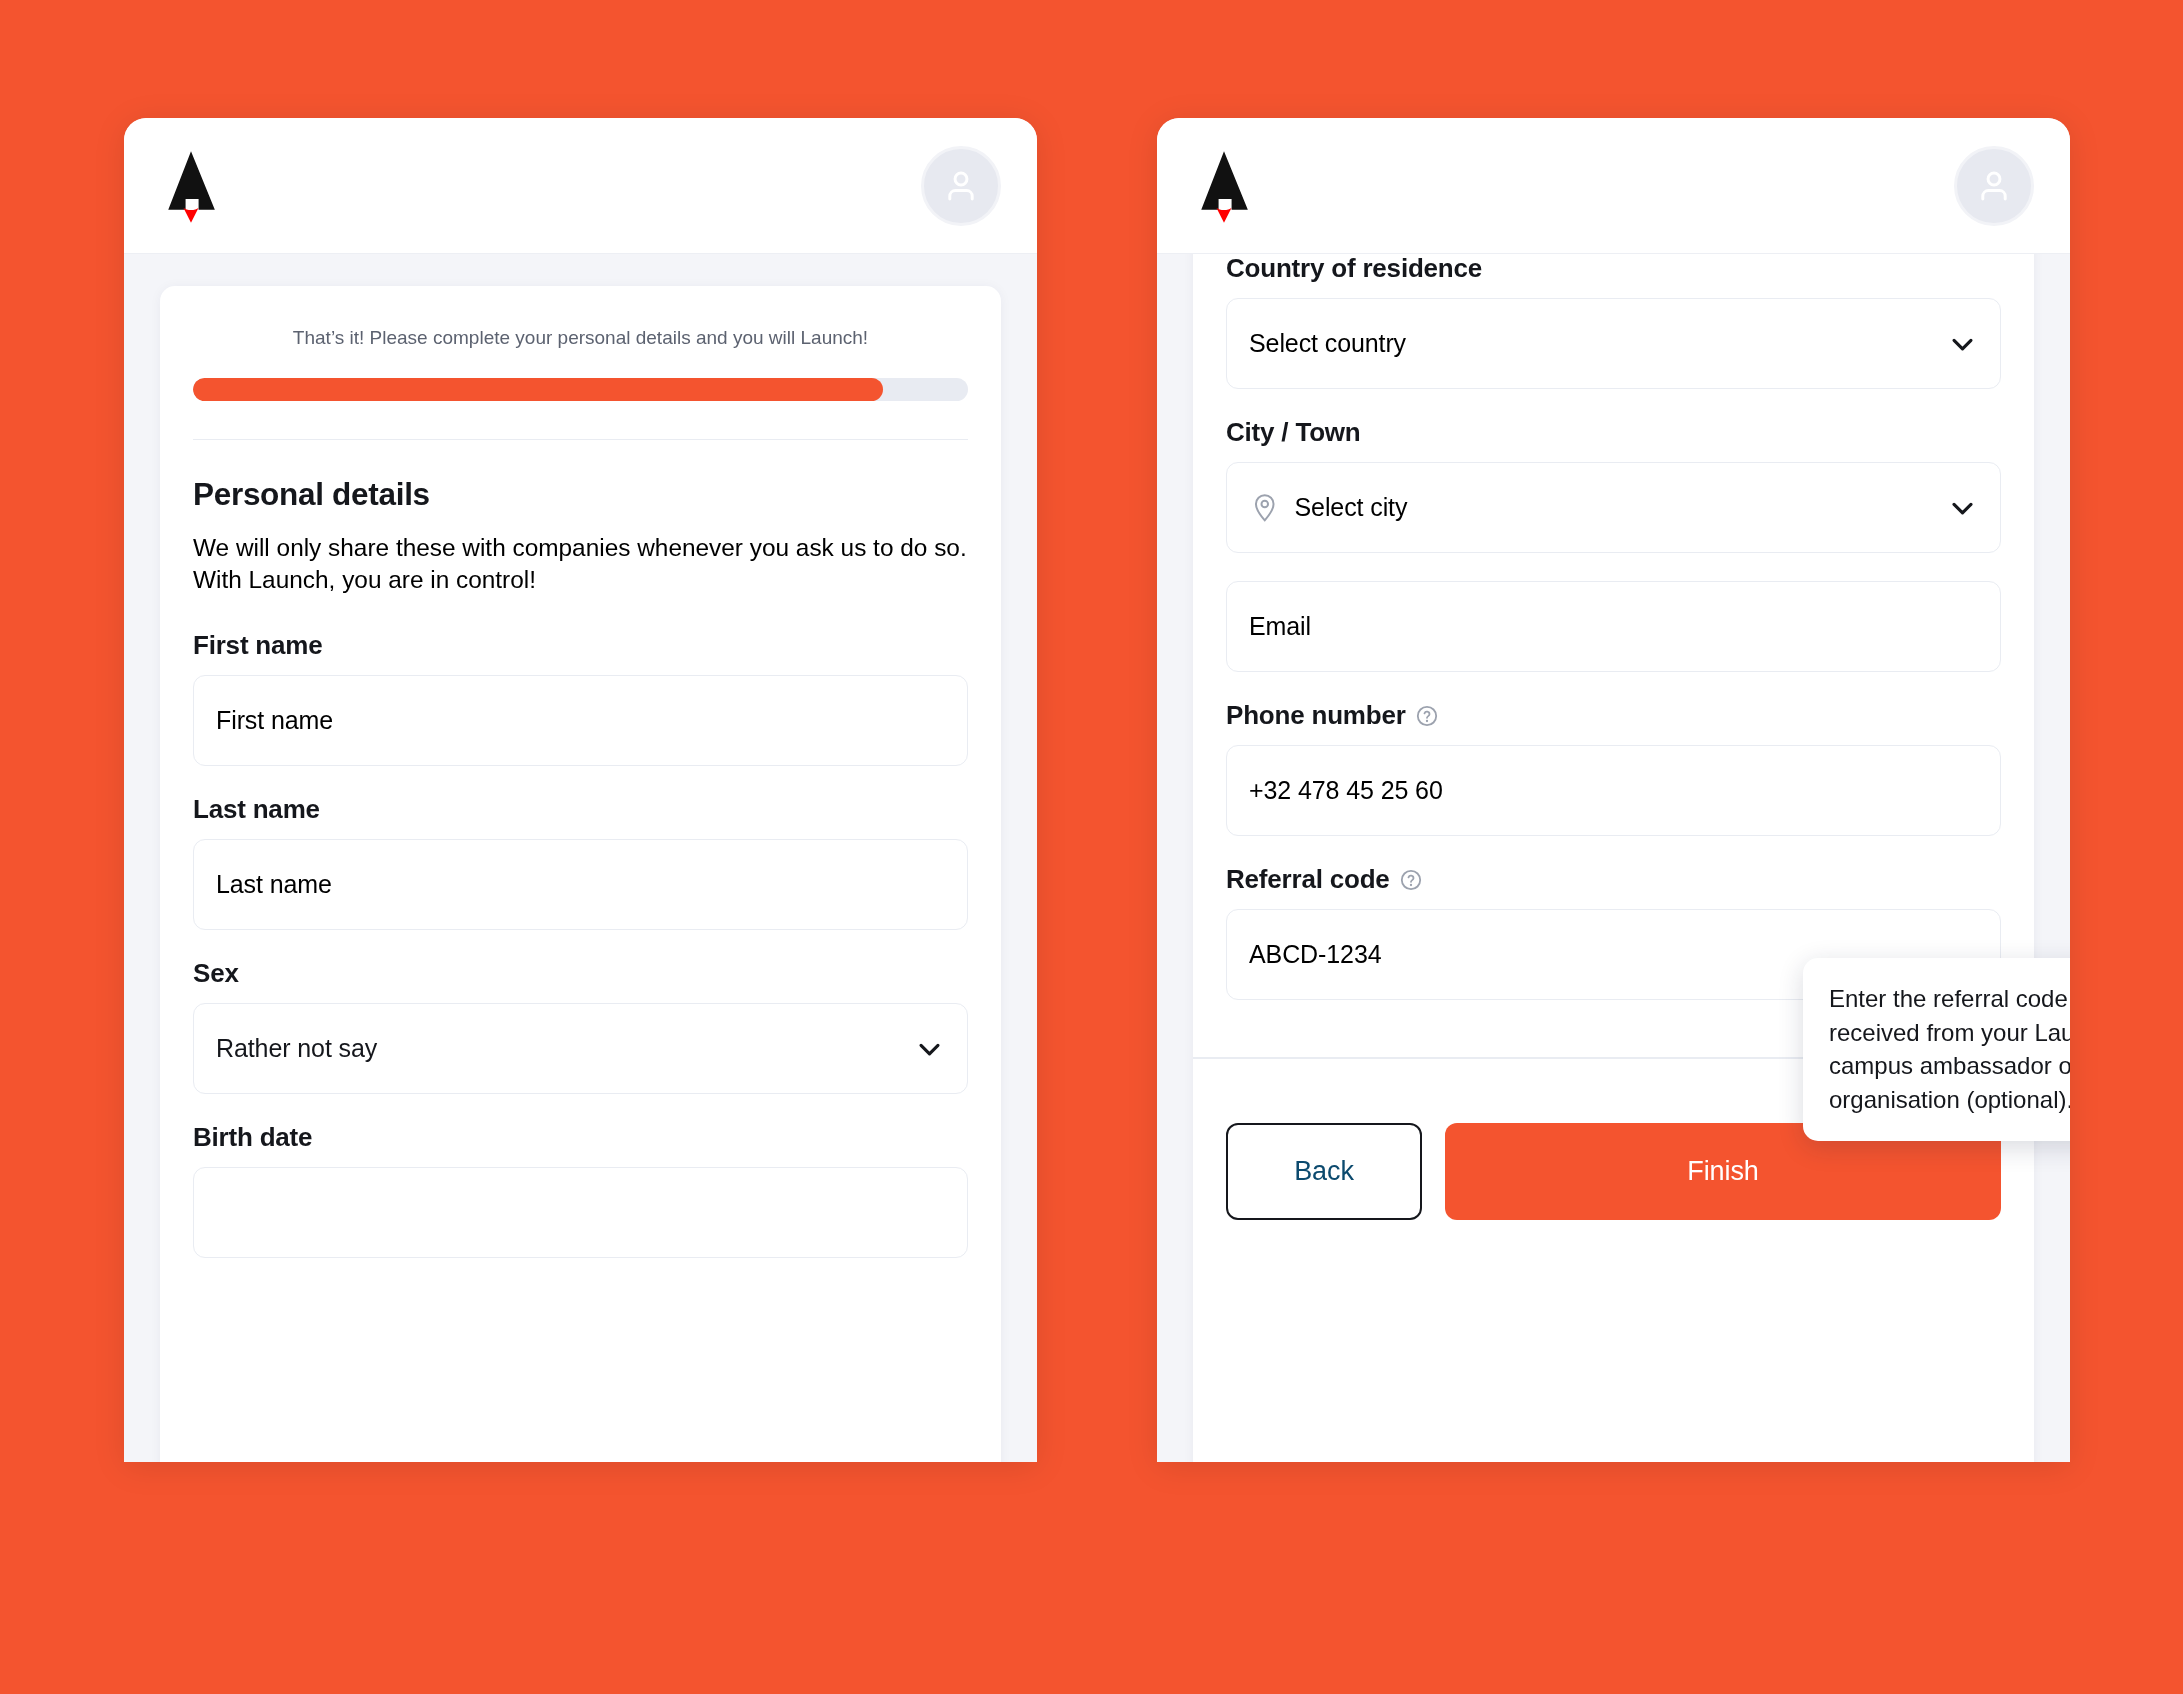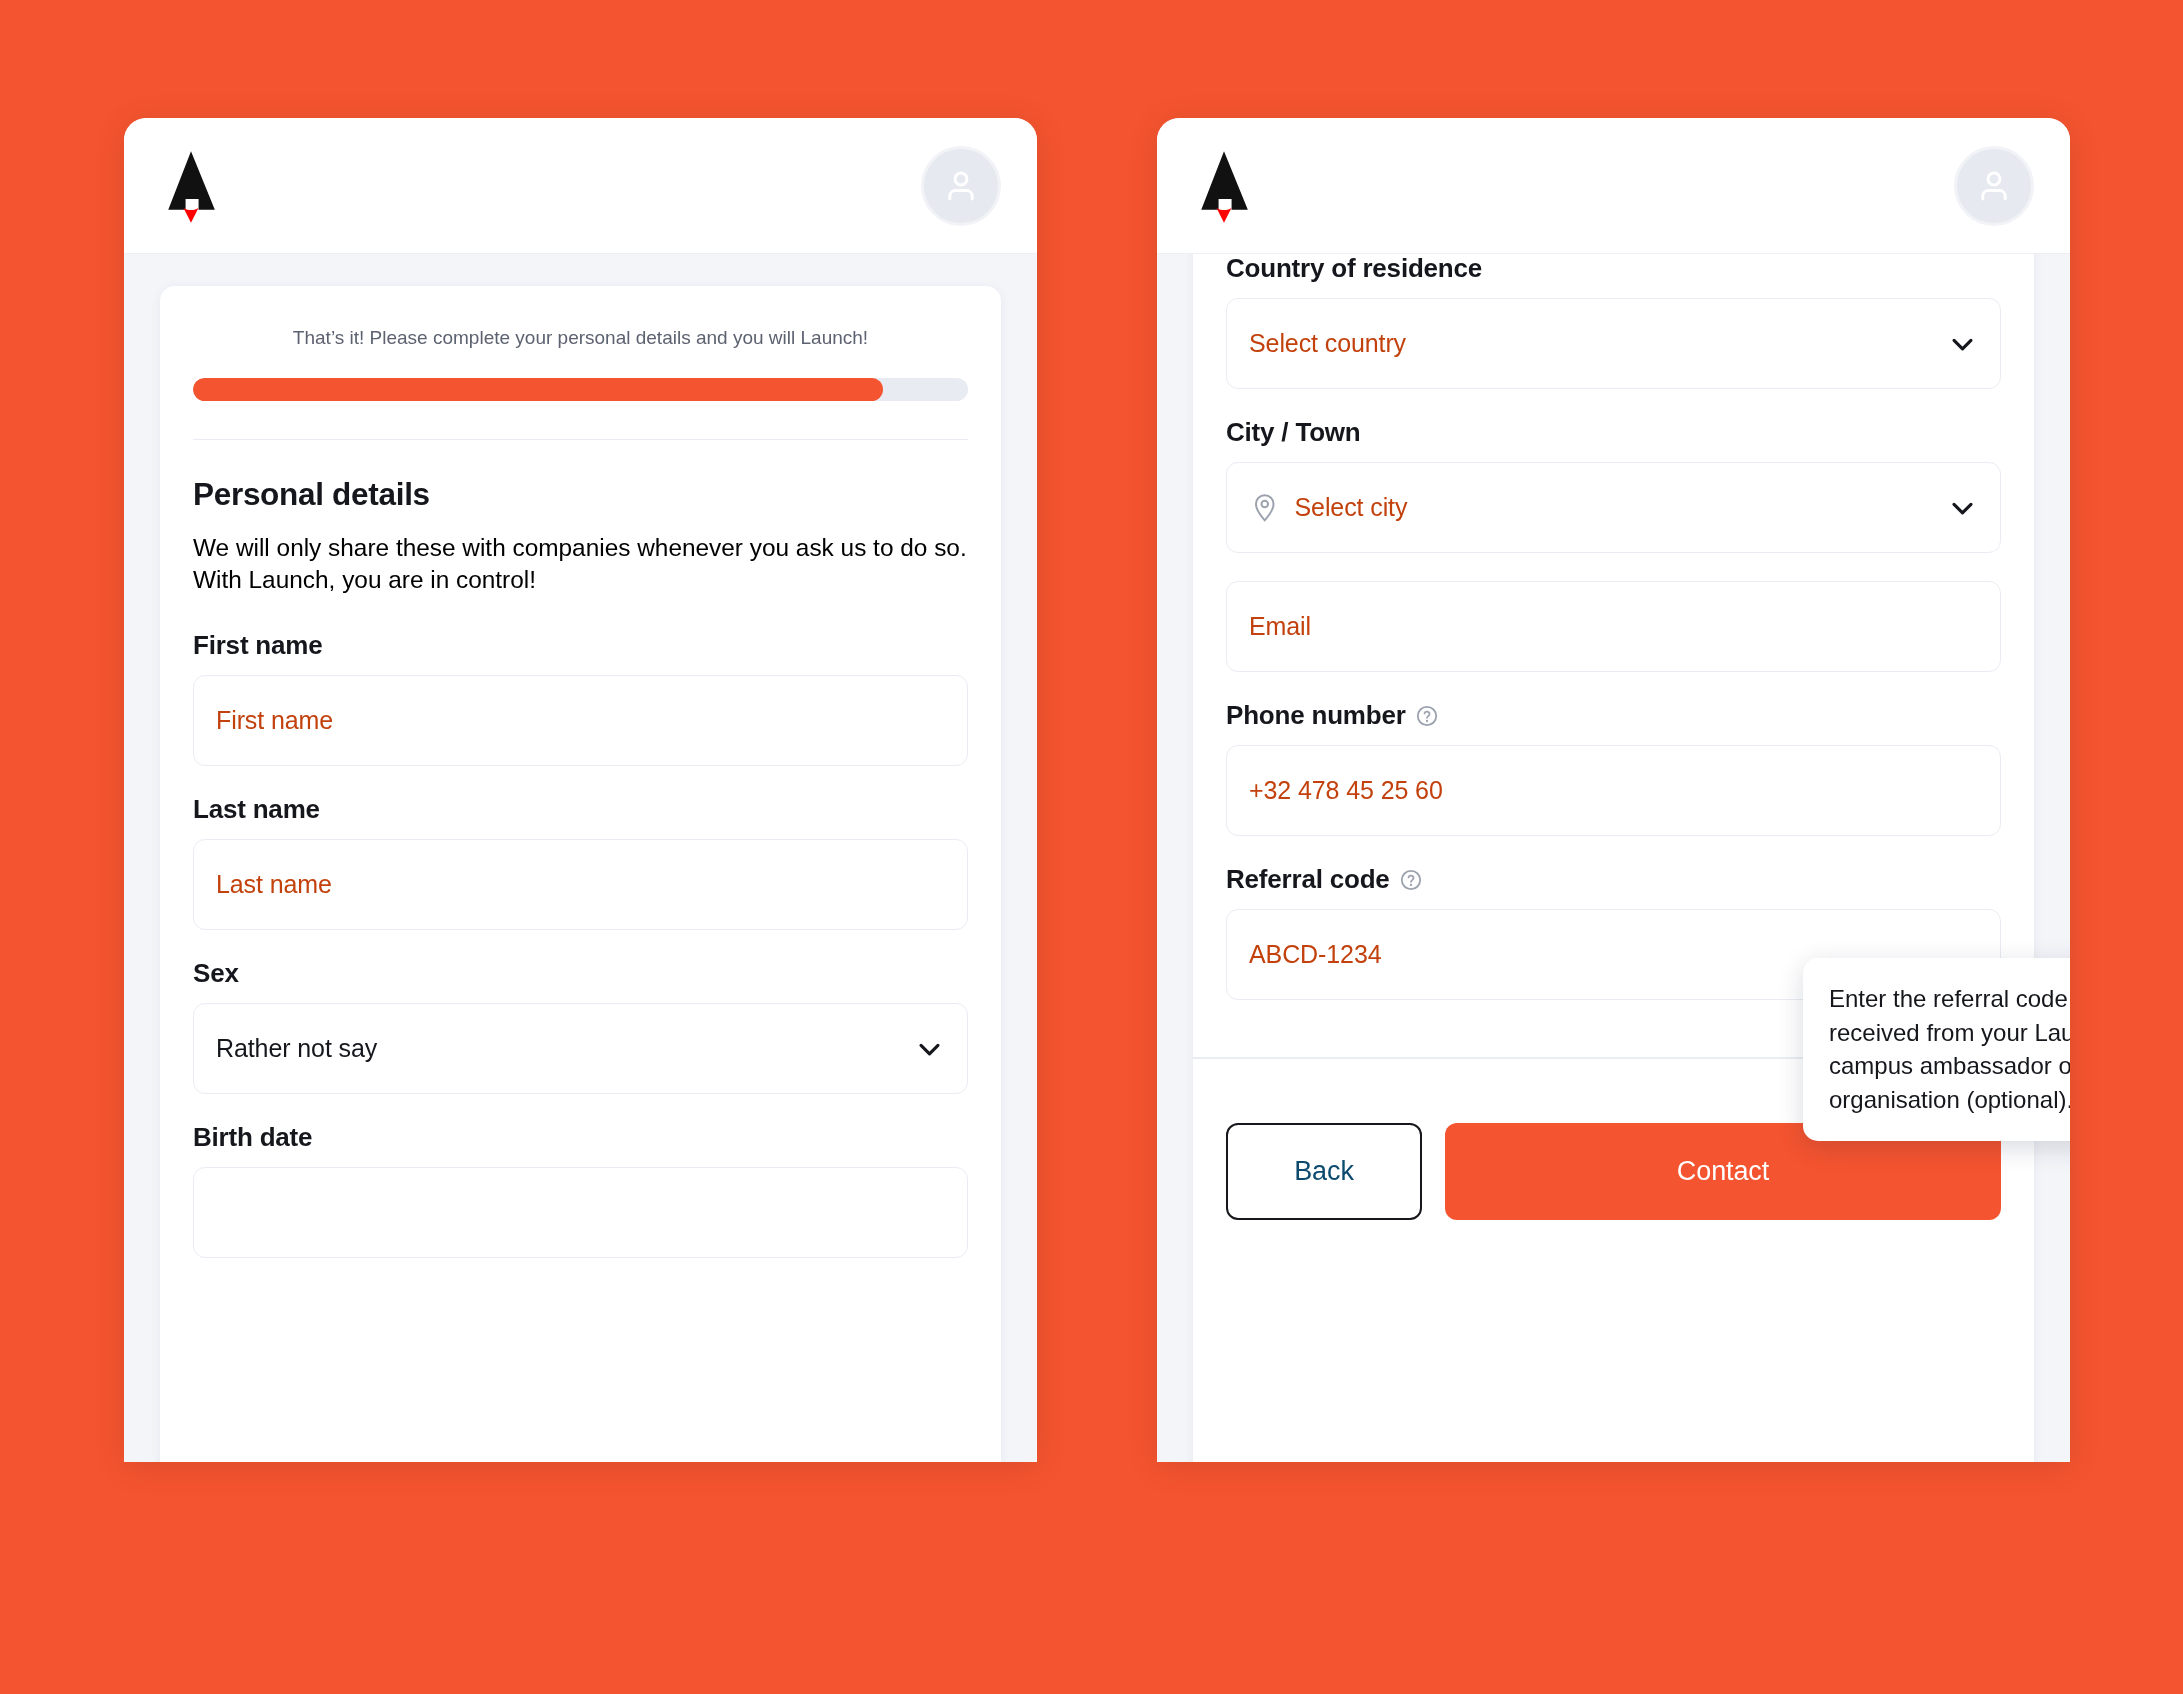--- a/index.html
+++ b/index.html
@@ -149,21 +149,21 @@
     border: 1.6px solid #E9ECF2;
     border-radius: 12px;
     background: #FFFFFF;
     display: flex;
     align-items: center;
     padding: 0 22px;
     gap: 14px;
   }
   .input-text {
     font-size: 25px;
-    color: #c2410c;
+    color: #000000;
     letter-spacing: -0.1px;
   }
   .input-text.filled { color: #15171C; }
 
   .chev {
     position: absolute;
     right: 23px; top: 50%;
     transform: translateY(-50%);
     width: 29px; height: 29px;
   }
@@ -378,21 +378,21 @@
             <span class="input-text">ABCD-1234</span>
           </div>
         </div>
 
       </div>
 
       <div class="footer-divider"></div>
 
       <div class="card-footer">
         <div class="btn btn-back">Back</div>
-        <div class="btn btn-finish">Contact</div>
+        <div class="btn btn-finish">Finish</div>
       </div>
 
     </div>
   </div>
 
   <div class="tooltip">Enter the referral code you have received from your Launch campus ambassador or student organisation (optional).</div>
 
 </div>
 
 

